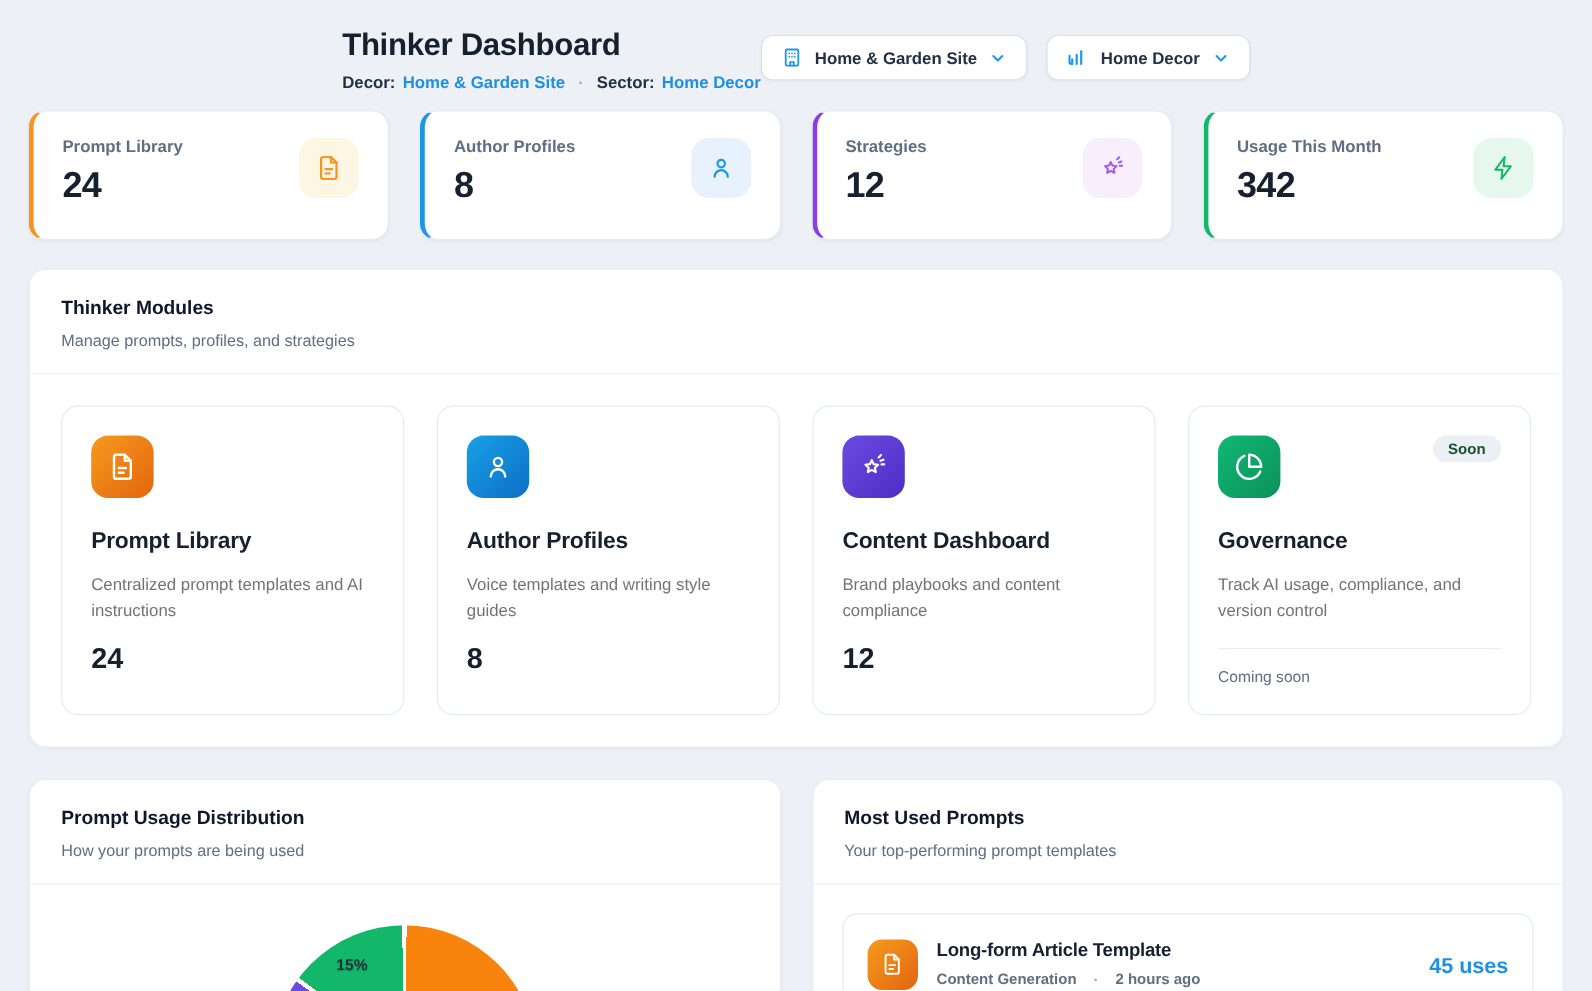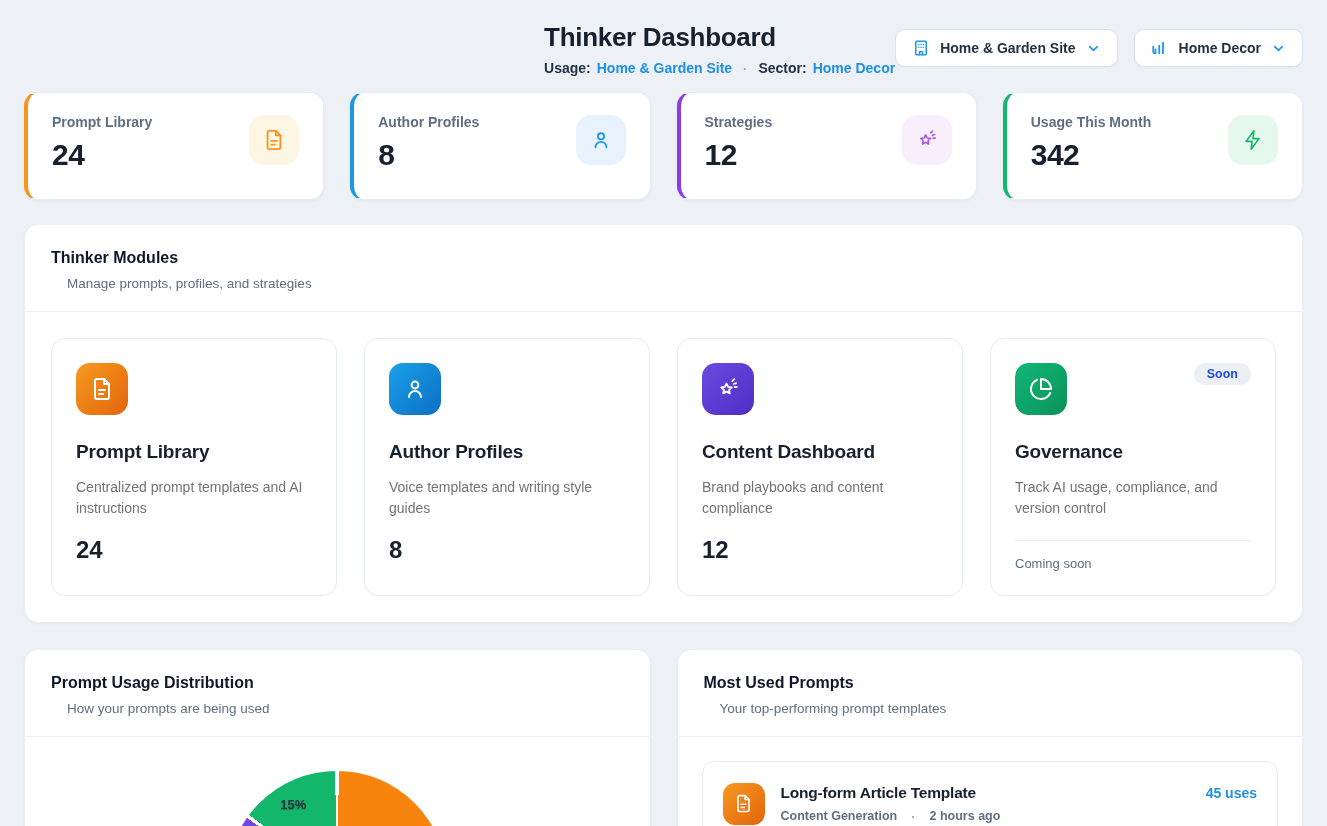--- a/index.html
+++ b/index.html
@@ -1,21 +1,21 @@
 <!DOCTYPE html>
 <html><head>
 <meta charset="utf-8">
 <style>
   * { margin:0; padding:0; box-sizing:border-box; }
   html,body { background:#edf1f6; }
   body { font-family:"Liberation Sans","DejaVu Sans",sans-serif; color:#1b2838; }
   .page { position:relative; width:1327px; height:826px; overflow:hidden; background:#edf1f6; padding:22px 24px 0 24px; }
 
   
-  .topbar { display:flex; justify-content:flex-end; align-items:flex-start; margin-bottom:16px; }
+  .topbar { display:flex; justify-content:center; align-items:flex-start; margin-bottom:16px; }
   .page-title { font-size:26px; font-weight:800; letter-spacing:-0.3px; color:#16202e; }
   .breadcrumb { margin-top:7px; font-size:14px; font-weight:700; color:#223146; display:flex; align-items:center; gap:6px; }
   .breadcrumb a { color:#1e8fe3; text-decoration:none; cursor:pointer; }
   .crumb-dot { color:#9aa7b8; font-size:13px; margin:0 5px; }
   .selectors { display:flex; gap:16px; margin-top:7px; }
   .selector-btn { display:flex; align-items:center; gap:10px; height:38px; padding:0 16px; background:#ffffff;
     border:1px solid #d9e2ee; border-radius:10px; font-family:inherit; font-size:14px; font-weight:700; color:#223146;
     cursor:pointer; box-shadow:0 1px 2px rgba(20,40,80,0.04); }
   .selector-btn .lead-ic { color:#1e96e8; display:flex; }
   .selector-btn .chev { color:#1e96e8; display:flex; }
@@ -26,63 +26,63 @@
     border-radius:14px; height:108px; padding:21px 24px; box-shadow:0 1px 3px rgba(20,40,80,0.05); }
   .stat-label { font-size:14px; font-weight:600; color:#5f6e82; }
   .stat-value { margin-top:8px; font-size:30px; font-weight:800; color:#16202e; letter-spacing:-0.5px; }
   .stat-icon { position:absolute; top:22px; right:24px; width:50px; height:50px; border-radius:15px;
     display:flex; align-items:center; justify-content:center; }
 
   
   .modules-card { background:#ffffff; border:1px solid #e9eef5; border-radius:14px; box-shadow:0 1px 3px rgba(20,40,80,0.04); margin-bottom:26px; }
   .section-head { padding:24px 26px 20px 26px; }
   .section-title { font-size:16px; font-weight:700; color:#0f172a; }
-  .section-sub { margin-top:9px; font-size:13.5px; font-weight:500; color:#5f6e82;margin-left:16px; }
+  .section-sub { margin-top:9px; font-size:13.5px; font-weight:500; color:#5f6e82; }
   .divider { height:1px; background:#edf1f6; }
   .modules-grid { display:grid; grid-template-columns:repeat(4,1fr); gap:27px; padding:26px; }
   .module-card { position:relative; background:#ffffff; border:1px solid #e4eaf2; border-radius:14px; padding:24px; min-height:242px; cursor:pointer; }
   .module-icon { width:52px; height:52px; border-radius:14px; display:flex; align-items:center; justify-content:center; color:#fff; }
   .module-title { margin-top:26px; font-size:19px; font-weight:800; color:#16202e; letter-spacing:-0.2px; }
   .module-desc { margin-top:14px; font-size:14px; line-height:1.52; font-weight:500; color:#737373; }
   .module-stat { margin-top:16px; font-size:24px; font-weight:800; color:#16202e; }
-  .soon-badge { position:absolute; top:24px; right:24px; background:#eceff5; color:#1d4ed8; font-size:12.5px; font-weight:700;
+  .soon-badge { position:absolute; top:24px; right:24px; background:#eceff5; color:#14532d; font-size:12.5px; font-weight:700;
     padding:4px 13px; border-radius:999px;text-align:center; }
   .module-divider { height:1px; background:#e8edf4; margin-top:20px; }
   .module-foot { margin-top:15px; font-size:13px; font-weight:500; color:#5f6e82; }
 
   
   .bottom-row { display:grid; grid-template-columns:repeat(2,1fr); gap:26px; }
   .panel { background:#ffffff; border:1px solid #e9eef5; border-radius:14px; box-shadow:0 1px 3px rgba(20,40,80,0.04); height:400px; }
 
   .chart-area { position:relative; height:280px; }
   .donut { position:relative; width:220px; height:220px; border-radius:50%; margin:34px auto 0 auto; }
   .donut-hole { position:absolute; inset:58px; background:#ffffff; border-radius:50%; }
   .donut-label { position:absolute; left:66px; top:33px; transform:translate(-50%,-50%); font-size:13px; font-weight:800; color:#26303d; text-shadow:0 1px 1px rgba(0,0,0,0.25); }
 
   .prompt-list { padding:24px 24px 0 24px; }
   .prompt-item { display:flex; align-items:center; gap:16px; background:#ffffff; border:1px solid #e3eaf2; border-radius:12px;
     padding:17px 20px; height:86px; cursor:pointer; }
   .prompt-icon { width:42px; height:42px; border-radius:12px; flex:0 0 auto; display:flex; align-items:center; justify-content:center; color:#fff; }
   .prompt-text { flex:1 1 auto; min-width:0; }
   .prompt-title { font-size:15.5px; font-weight:800; color:#16202e; letter-spacing:-0.2px; }
   .prompt-meta { margin-top:7px; font-size:12.5px; font-weight:700; color:#5f6e82; display:flex; align-items:center; gap:9px; }
-  .prompt-uses { font-size:14px; font-weight:800; color:#1e8fe3; align-self:flex-start; margin-top:6px; }
+  .prompt-uses { font-size:18px; font-weight:800; color:#1e8fe3; align-self:flex-start; margin-top:16px; }
 
   svg { display:block; }
 </style>
 </head>
 <body>
 
 <div class="page">
 
   <div class="topbar">
     <div>
       <div class="page-title">Thinker Dashboard</div>
       <div class="breadcrumb">
-        <span>Usage:</span>
+        <span>Decor:</span>
         <a>Home &amp; Garden Site</a>
         <span class="crumb-dot">·</span>
         <span>Sector:</span>
         <a>Home Decor</a>
       </div>
     </div>
     <div class="selectors">
       <button class="selector-btn">
         <span class="lead-ic">
           <svg width="18" height="18" viewBox="0 0 24 24" fill="none" stroke="currentColor" stroke-width="2" stroke-linecap="round" stroke-linejoin="round">

